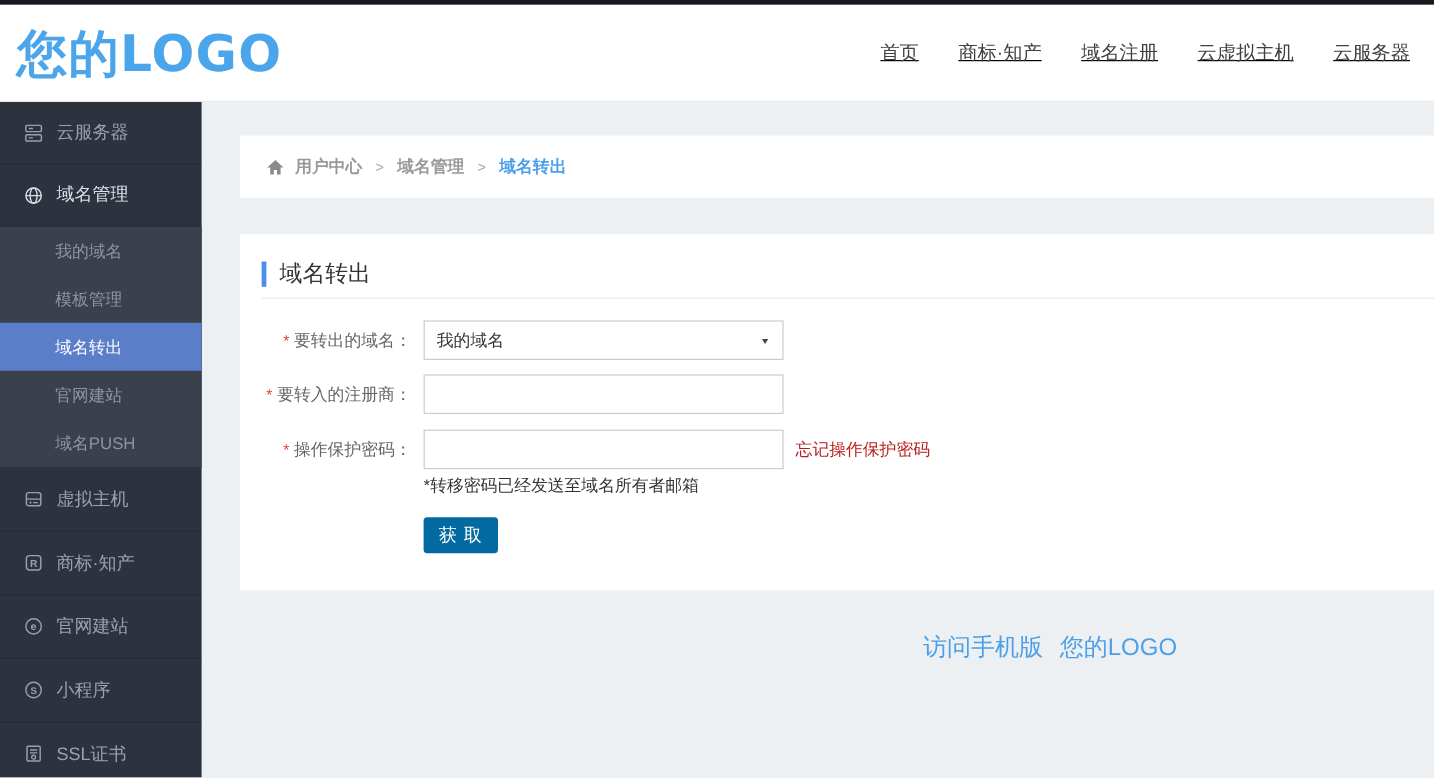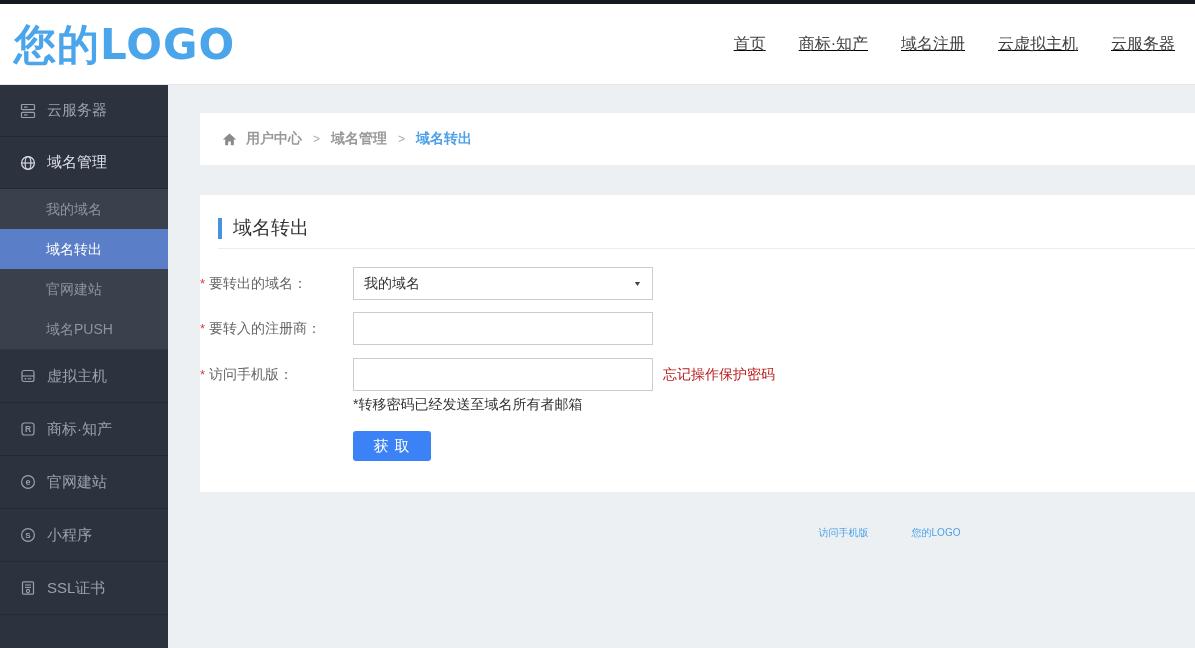--- a/index.html
+++ b/index.html
@@ -32,35 +32,35 @@
   .crumb-bar .home{width:15px;height:15px;color:#8a8a8a;margin-right:9px;display:inline-flex;}
   .crumb{font-size:14px;color:#999;cursor:pointer;font-weight:bold;}
   .crumb-sep{font-size:12px;color:#aaa;margin:0 11px;}
   .crumb.current{color:#4DA0E8;cursor:default;}
   
   .card{position:absolute;left:200px;top:195px;right:0;height:297px;background:#fff;}
   .card-head{position:absolute;left:18px;top:20px;display:flex;align-items:center;}
   .title-bar{width:4px;height:21px;background:#4a90e2;margin-right:11px;}
   .card-title{font-size:19px;color:#333;}
   .card-divider{position:absolute;left:18px;right:0;top:53px;border-bottom:1px solid #ececec;}
-  .frow-label{position:absolute;left:0;width:143px;height:33px;line-height:33px;text-align:left;font-size:14px;color:#666;}
+  .frow-label{position:absolute;left:0;width:143px;height:33px;line-height:33px;text-align:right;font-size:14px;color:#666;}
   .req{color:#e23b3b;margin-right:4px;font-size:13px;}
   .fselect{position:absolute;left:153px;width:300px;height:33px;border:1px solid #ccc;box-sizing:border-box;background:#fff;
     display:flex;align-items:center;justify-content:space-between;padding:0 10px;font-size:14px;color:#333;cursor:pointer;}
   .fselect .caret{font-size:9px;color:#444;transform:scaleY(0.8);}
   .finput{position:absolute;left:153px;width:300px;height:33px;border:1px solid #ccc;box-sizing:border-box;background:#fff;
     padding:0 10px;font-size:14px;color:#333;outline:none;font-family:inherit;}
   .row1{top:72px;} .row2{top:117px;} .row3{top:163px;}
   .forgot-link{position:absolute;left:463px;top:163px;height:33px;line-height:33px;font-size:14px;color:#b91c1c;cursor:pointer;white-space:nowrap;}
   .form-note{position:absolute;left:153px;top:201px;font-size:14px;color:#333;text-align:right;}
-  .submit-btn{position:absolute;left:153px;top:236px;width:78px;height:30px;background:#3b82f6;border:none;border-radius:3px;
-    color:#fff;font-size:15px;cursor:pointer;font-family:Liberation Sans, sans-serif;letter-spacing:1px;}
+  .submit-btn{position:absolute;left:153px;top:236px;width:62px;height:30px;background:#0369a1;border:none;border-radius:3px;
+    color:#fff;font-size:15px;cursor:pointer;font-family:Liberation Serif, serif;letter-spacing:1px;}
   
   .footer-links{position:absolute;left:700px;top:526px;width:350px;display:flex;justify-content:center;gap:14px;}
-  .footer-links a{font-size:10px;color:#4DA0E8;text-decoration:none;cursor:pointer;margin-left:29px;}
+  .footer-links a{font-size:20px;color:#4DA0E8;text-decoration:none;cursor:pointer;}
 </style>
 </head>
 <body>
 
 <div class="topbar"></div>
 
 <div class="header">
   <div class="logo">您的LOGO</div>
   <div class="topnav">
     <div class="nav-item">首页</div>
@@ -88,20 +88,21 @@
       <svg viewBox="0 0 16 16" width="16" height="16">
           <circle cx="8" cy="8" r="6.4" fill="none" stroke="currentColor" stroke-width="1.2"></circle>
           <ellipse cx="8" cy="8" rx="2.9" ry="6.4" fill="none" stroke="currentColor" stroke-width="1.1"></ellipse>
           <line x1="1.6" y1="8" x2="14.4" y2="8" stroke="currentColor" stroke-width="1.1"></line>
         </svg>
     </span>
     <span>域名管理</span>
   </div>
   <div class="submenu">
     <div class="sub-item">我的域名</div>
+    <div class="sub-item">模板管理</div>
     <div class="sub-item active">域名转出</div>
     <div class="sub-item">官网建站</div>
     <div class="sub-item">域名PUSH</div>
   </div>
   <div class="side-item lv2">
     <span class="icn">
       <svg viewBox="0 0 16 16" width="16" height="16">
           <rect x="2" y="2.5" width="12" height="11" rx="2" fill="none" stroke="currentColor" stroke-width="1.2"></rect>
           <line x1="2" y1="8" x2="14" y2="8" stroke="currentColor" stroke-width="1.1"></line>
           <circle cx="5.4" cy="10.8" r="0.9" fill="currentColor"></circle>
@@ -177,21 +178,21 @@
     <span>我的域名</span>
     <span class="caret">▼</span>
   </div>
 
   <div class="frow-label row2">
     <span class="req">*</span><span>要转入的注册商：</span>
   </div>
   <input class="finput row2" type="text" style="">
 
   <div class="frow-label row3">
-    <span class="req">*</span><span>访问手机版：</span>
+    <span class="req">*</span><span>操作保护密码：</span>
   </div>
   <input class="finput row3" type="text" style="">
   <span class="forgot-link">忘记操作保护密码</span>
 
   <div class="form-note">*转移密码已经发送至域名所有者邮箱</div>
 
   <button class="submit-btn">获 取</button>
 </div>
 
 <div class="footer-links">

